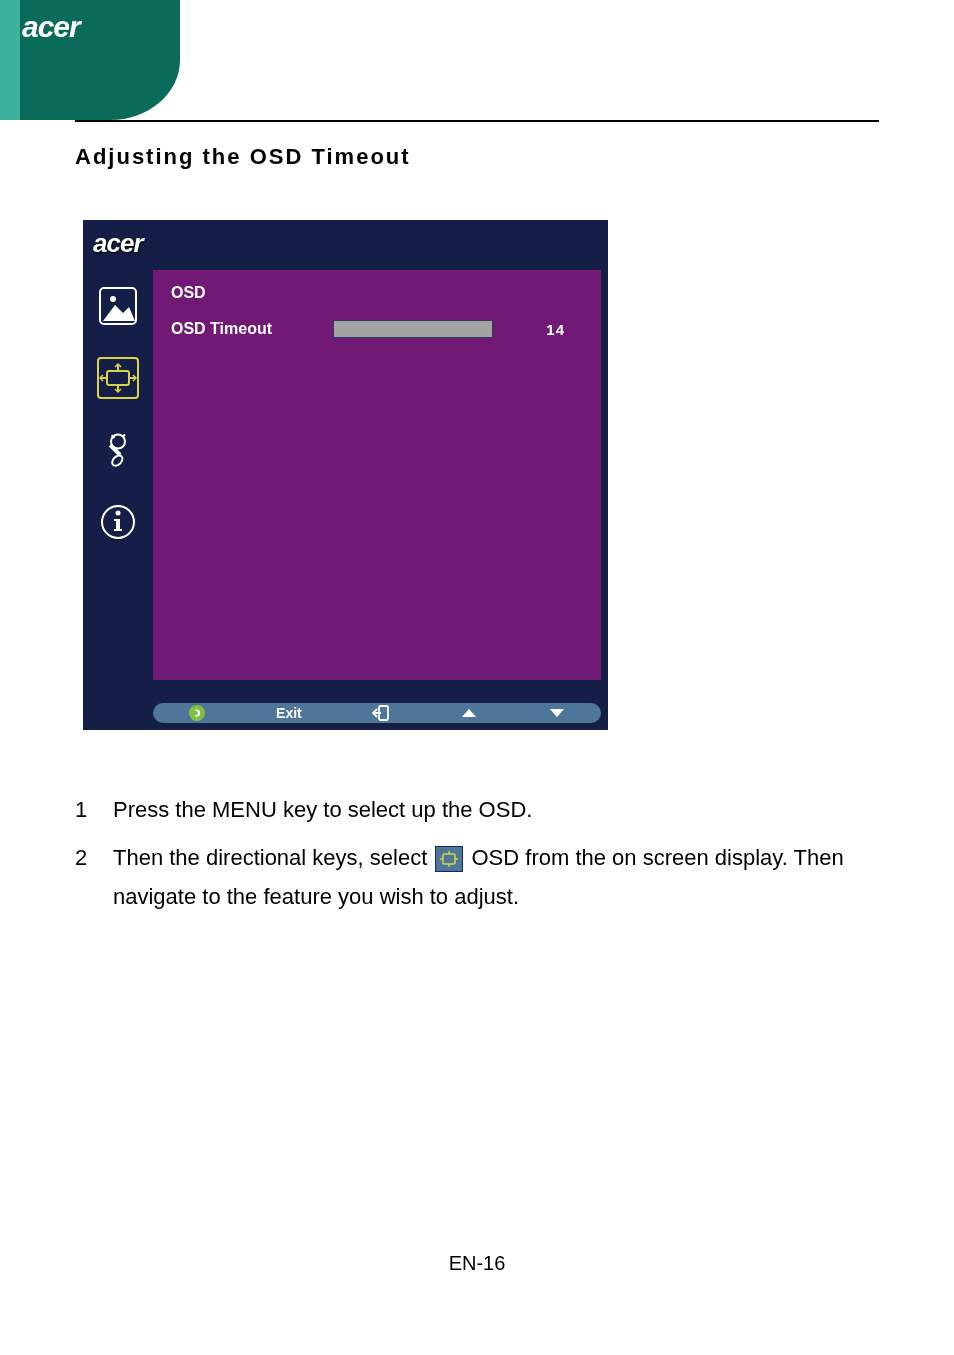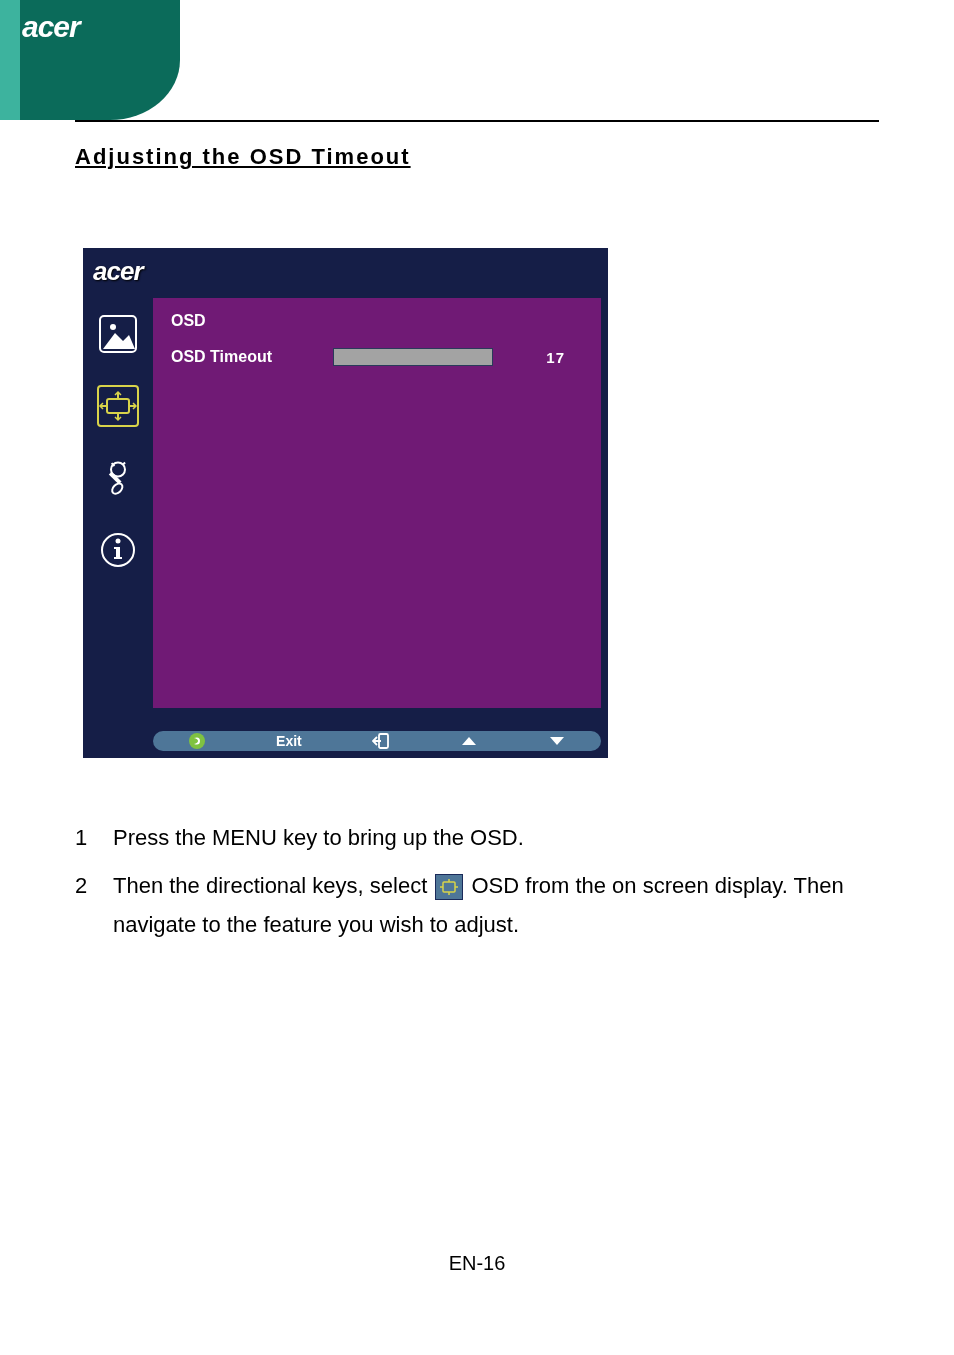--- a/index.html
+++ b/index.html
@@ -46,22 +46,21 @@
     right: 75px;
   }
   .rule {
     border-top: 2px solid #000;
     margin-bottom: 22px;
   }
   .title {
     font-size: 22px;
     font-weight: bold;
     letter-spacing: 2px;
-    margin-bottom: 78px;
-    text-decoration: underline;
+    margin-bottom: 50px;
   }
   .osd {
     width: 525px;
     height: 510px;
     background: #151e47;
     margin-left: 8px;
     margin-bottom: 60px;
     position: relative;
   }
   .osd-logo {
@@ -232,21 +231,21 @@
           <circle cx="21" cy="12" r="2.5" fill="#fff"></circle>
         </svg>
       </div>
     </div>
 
     <div class="osd-main">
       <div class="osd-header-row">OSD</div>
       <div class="osd-row">
         <div class="osd-label">OSD Timeout</div>
         <div class="osd-bar"></div>
-        <div class="osd-value">17</div>
+        <div class="osd-value">14</div>
       </div>
     </div>
 
     <div class="osd-footer">
       <span class="foot-item">
         <span class="foot-icon">
           <svg viewBox="0 0 18 18">
               <circle cx="9" cy="9" r="8" fill="#7fc241"></circle>
               <path d="M6 6 Q12 4 12 9 Q12 14 6 12 Q10 11 10 9 Q10 7 6 6" fill="#fff"></path>
             </svg>
@@ -274,21 +273,21 @@
               <path d="M2 5 L9 13 L16 5 Z" fill="#fff"></path>
             </svg>
         </span>
       </span>
     </div>
   </div>
 
   <div class="instructions">
     <div class="row">
       <div class="num">1</div>
-      <div>Press the MENU key to bring up the OSD.</div>
+      <div>Press the MENU key to select up the OSD.</div>
     </div>
     <div class="row">
       <div class="num">2</div>
       <div>
         <span>Then the directional keys, select </span><span class="inline-icon">
           <svg viewBox="0 0 20 18">
             <rect x="4" y="4" width="12" height="10" rx="1" fill="none" stroke="#d8d34a" stroke-width="1.5"></rect>
             <path d="M10 1 L10 4 M10 14 L10 17 M1 9 L4 9 M16 9 L19 9" stroke="#d8d34a" stroke-width="1.5"></path>
           </svg>
         </span><span> OSD from the on screen display. Then navigate to the feature you wish to adjust.</span>

